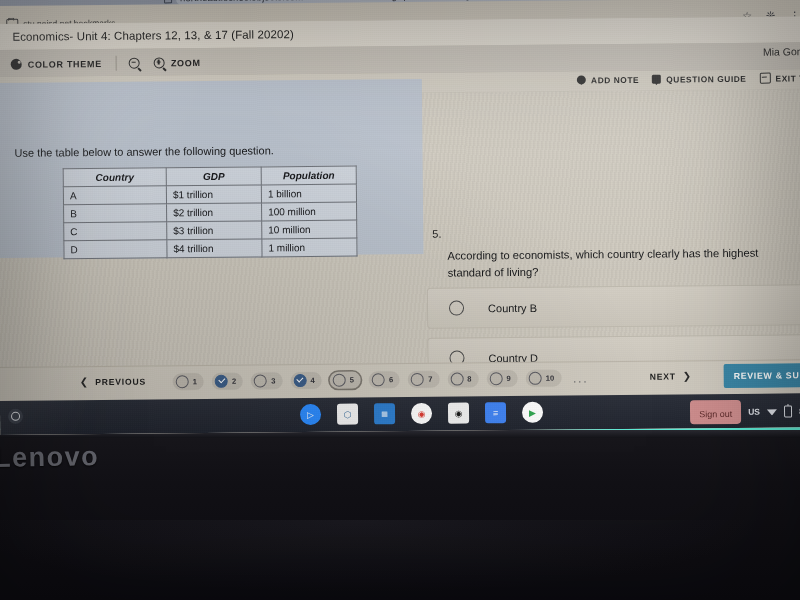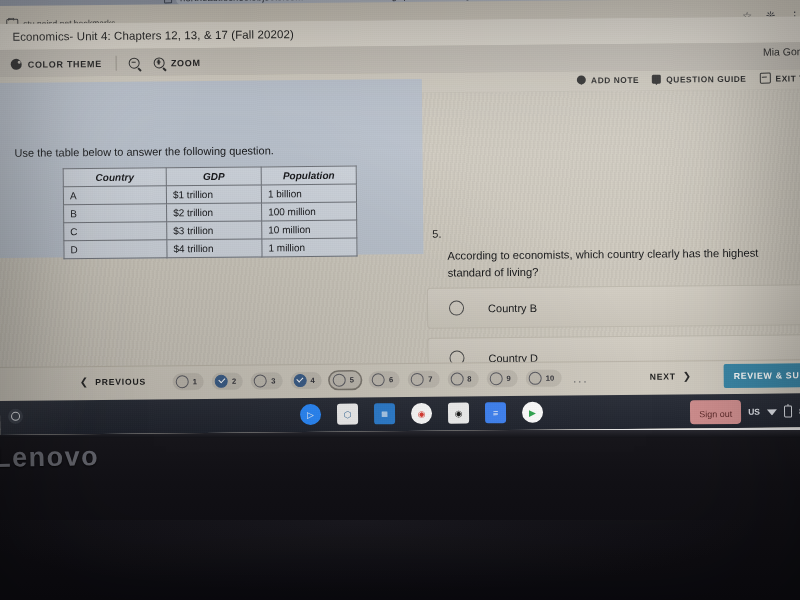--- a/index.html
+++ b/index.html
@@ -6,21 +6,21 @@
   body{
     width:800px;height:600px;overflow:hidden;
     background:#0d0d11;
     font-family:"Liberation Sans", sans-serif;
     position:relative;
   }
 
   
   #photo{
     position:absolute;inset:0;
-    background:#e5e5e5;
+    background:#5eead4;
   }
 
   
   .desk{
     position:absolute;left:0;top:432px;width:800px;height:168px;
     background:linear-gradient(180deg,#17161b 0%,#121116 30%,#0c0b10 100%);
   }
   .desk-sheen{
     position:absolute;left:0;top:520px;width:800px;height:80px;
     background:radial-gradient(ellipse at 45% 0%,rgba(120,120,135,.10),rgba(0,0,0,0) 65%);

